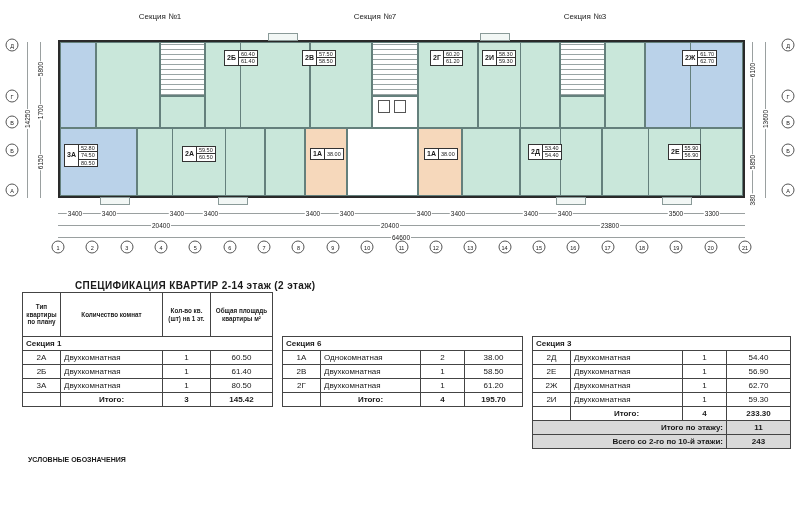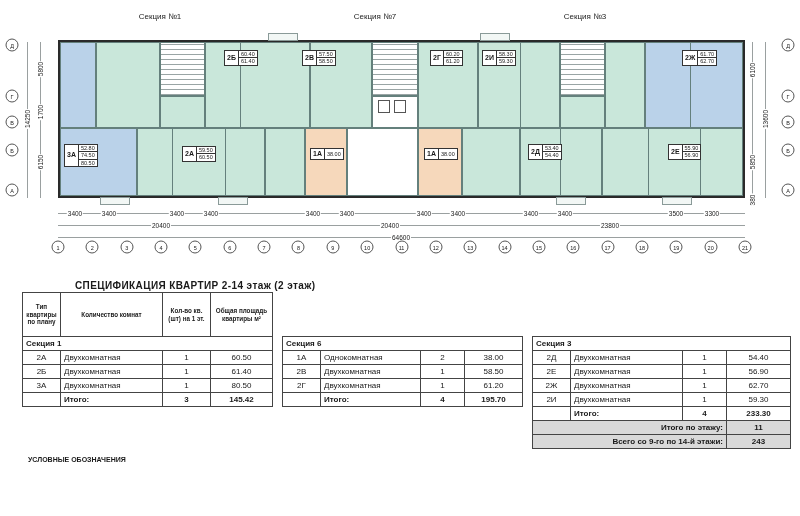--- a/index.html
+++ b/index.html
@@ -35,21 +35,21 @@
   
   .spec-title{position:absolute;left:75px;top:280px;font-size:10px;font-weight:bold;letter-spacing:.4px;}
   table.spec{position:absolute;border-collapse:collapse;table-layout:fixed;font-size:8px;background:#fff;}
   table.spec th,table.spec td{border:1px solid #444;padding:1px 3px;box-sizing:border-box;overflow:hidden;}
   table.spec thead tr.cols th{height:44px;font-size:6.3px;font-weight:bold;text-align:center;vertical-align:middle;line-height:1.2;}
   table.spec thead tr.secband th{height:14px;font-size:8px;font-weight:bold;text-align:left;}
   table.spec td{height:14px;}
   table.spec td:nth-child(1){text-align:center;}
   table.spec td:nth-child(3),table.spec td:nth-child(4){text-align:center;}
   table.spec tr.totrow td{font-weight:bold;}
-  table.spec td.tot{text-align:left;}
+  table.spec td.tot{text-align:center;}
   table.sum td{background:#d9d9d9;font-weight:bold;text-align:center;}
   table.sum td.sumlabel{text-align:right;}
 
   
   .legend{position:absolute;left:28px;top:456px;font-size:7px;}
   .ltitle{display:inline-block;font-weight:bold;border-bottom:1px solid #333;padding-bottom:1px;margin-bottom:2px;}
   .litem{display:flex;align-items:center;margin-top:3px;}
   .sw{width:30px;height:9px;border:1px solid #777;margin-right:6px;box-sizing:border-box;}
 </style>
 </head>
@@ -389,21 +389,21 @@
         <col style="width:44px">
         <col style="width:64px">
       </colgroup>
     <tbody>
         <tr>
           <td colspan="2" class="sumlabel">Итого по этажу:</td>
           <td>11</td>
           <td>631.40</td>
         </tr>
         <tr>
-          <td colspan="2" class="sumlabel">Всего со 9-го по 14-й этажи:</td>
+          <td colspan="2" class="sumlabel">Всего со 2-го по 10-й этажи:</td>
           <td>243</td>
           <td>8208.20</td>
         </tr>
       </tbody>
   </table>
 
   <div class="legend">
     <div class="ltitle">УСЛОВНЫЕ ОБОЗНАЧЕНИЯ</div>
     <div class="litem">
       <span class="sw c-one"></span>

